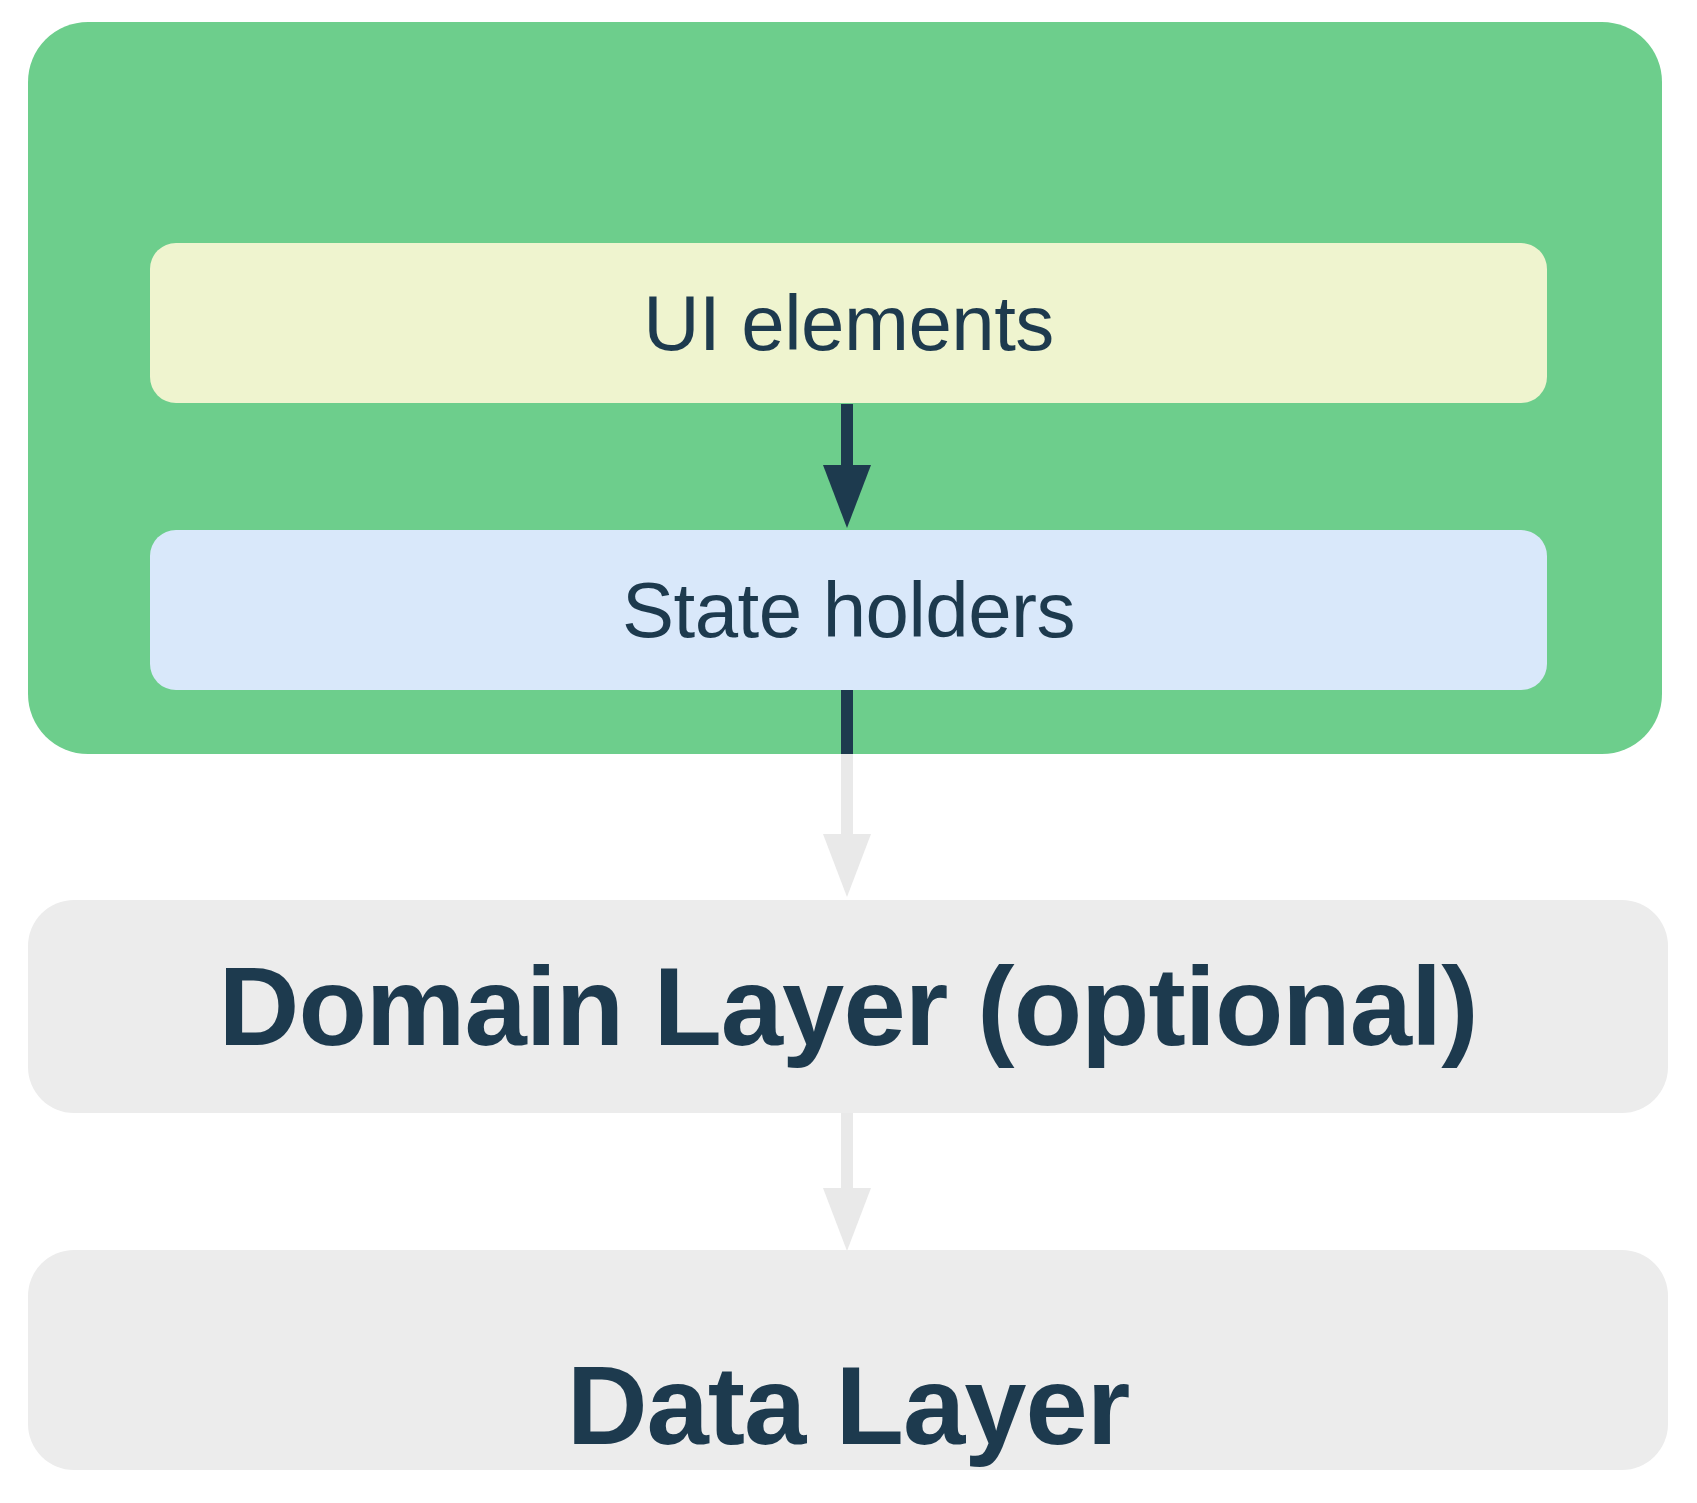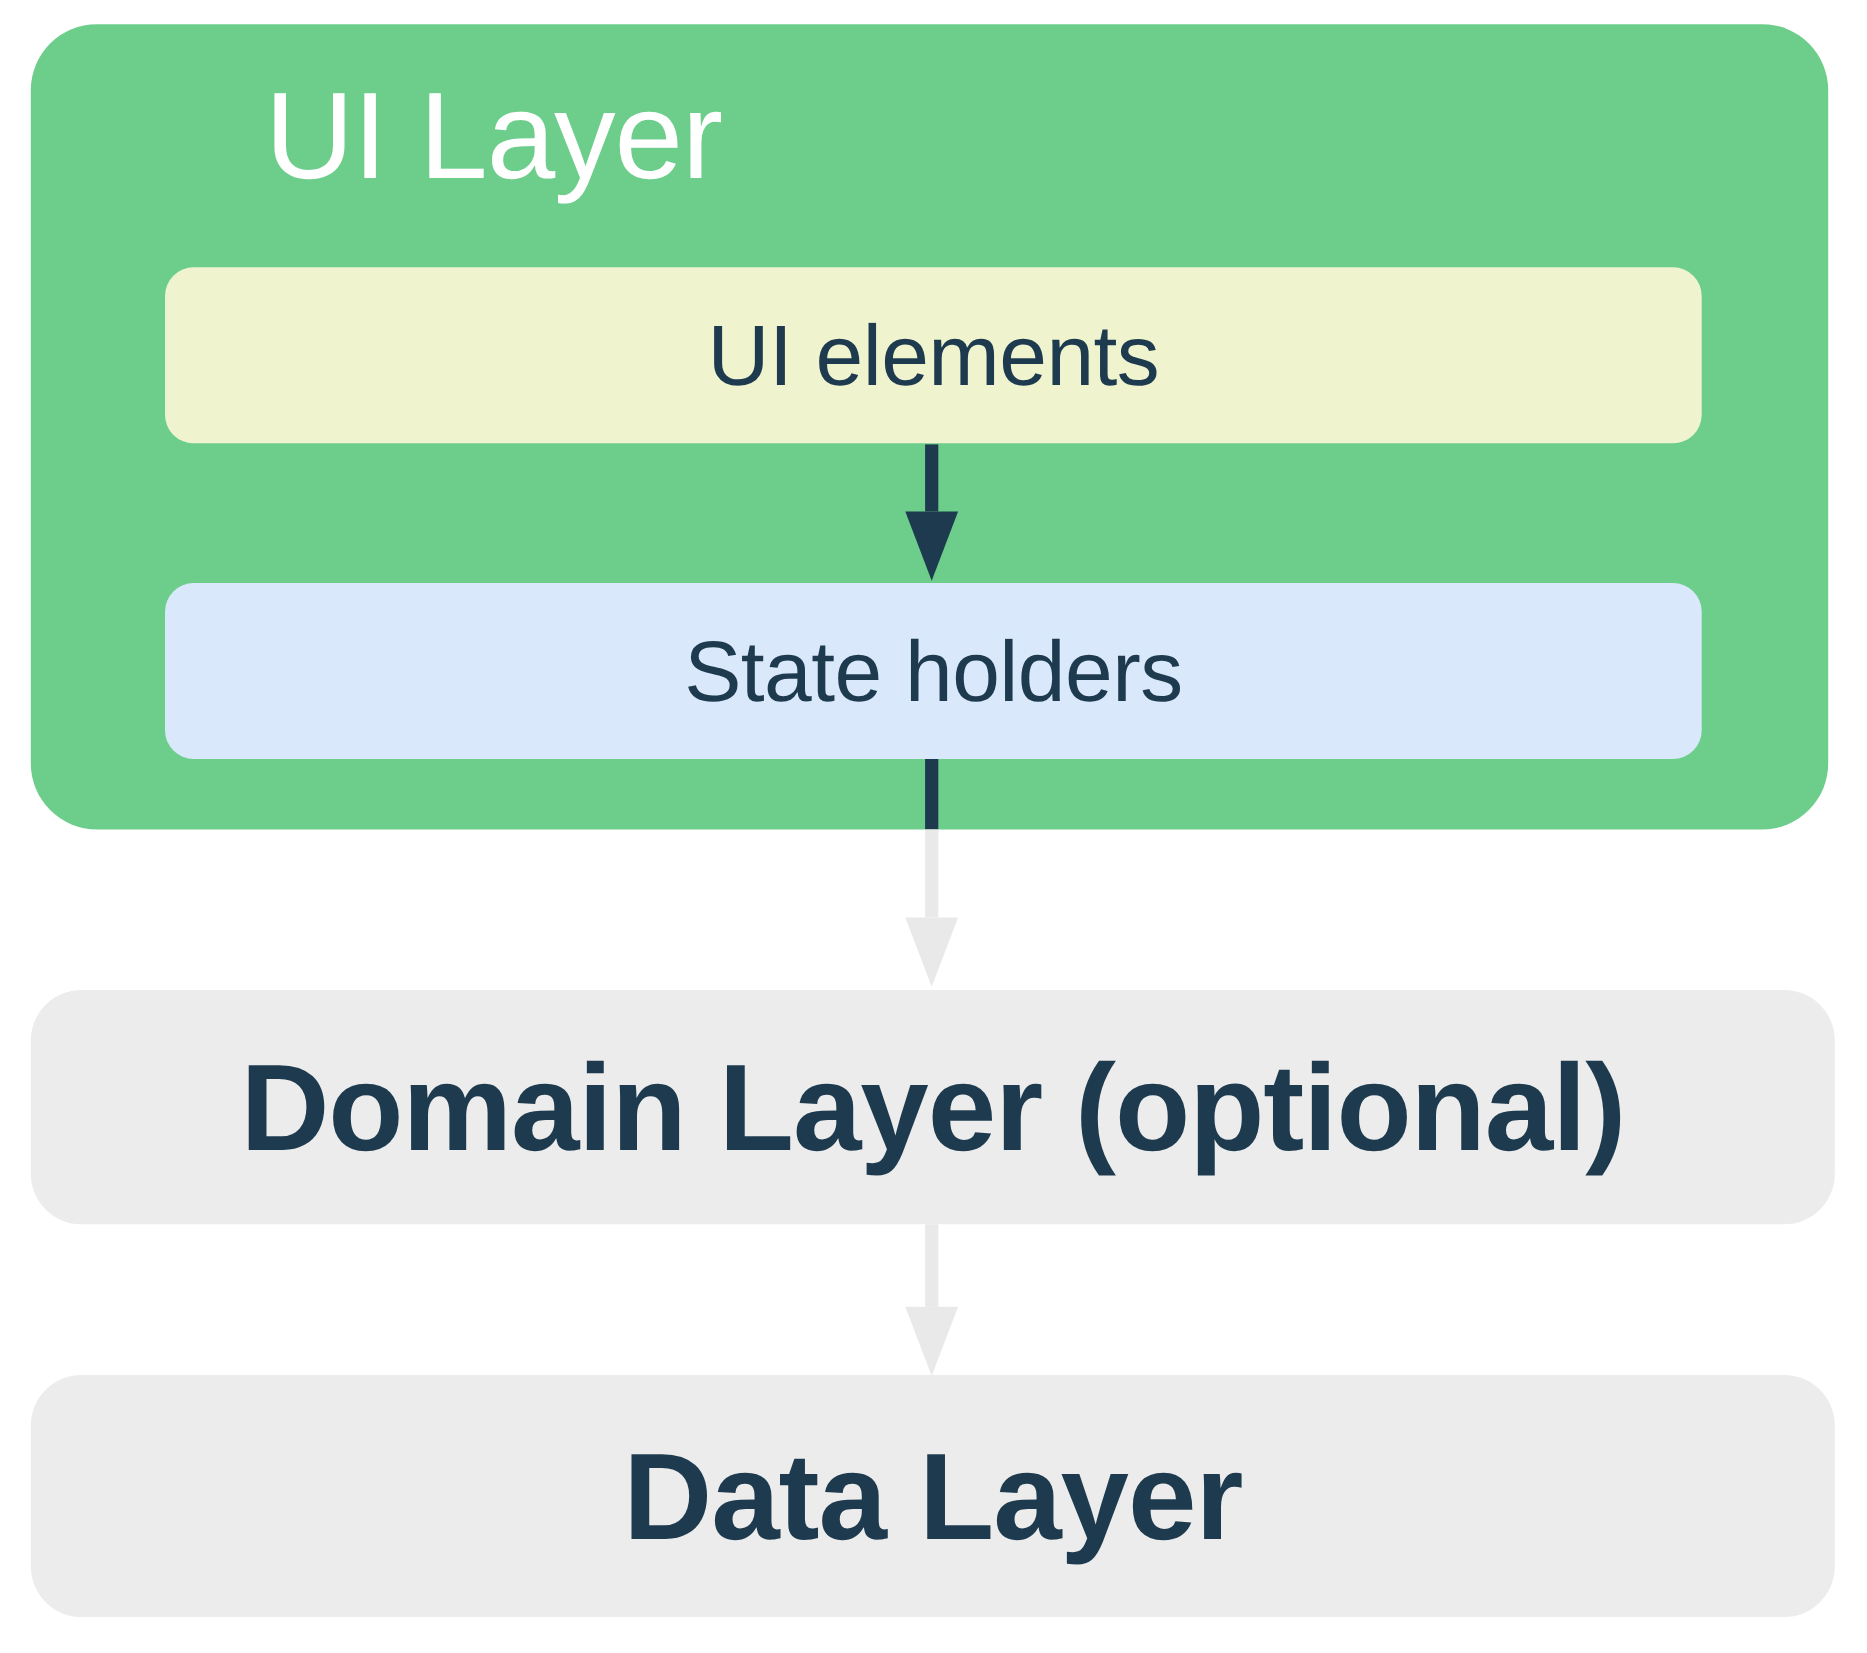--- a/index.html
+++ b/index.html
@@ -40,21 +40,21 @@
   .ui-elements{top:221px;background:var(--ui-elements-bg);}
   .state-holders{top:508px;background:var(--state-holders-bg);}
   .inner-label{
     font-size:78px;color:var(--label-text);letter-spacing:-0.5px;white-space:nowrap;
   }
 
   .layer-box{
     left:28px;width:1640px;background:var(--layer-box-bg);border-radius:46px;
   }
   .domain-layer{top:900px;height:213px;}
-  .data-layer{top:1250px;height:220px;}
+  .data-layer{top:1250px;height:220px;align-items:flex-end;}
   .layer-label{
     font-size:112px;color:var(--label-text);letter-spacing:-1px;white-space:nowrap;font-weight:bold;
   }
 
   .arrow-shaft{position:absolute;left:841px;width:12px;}
   .shaft-dark{background:var(--arrow-dark);}
   .shaft-light{background:var(--arrow-light);}
   .arrow-head{
     position:absolute;left:823px;width:0;height:0;
     border-left:24px solid transparent;border-right:24px solid transparent;
@@ -70,21 +70,20 @@
   .a2-head{top:834px;}
   .a3-shaft{top:1113px;height:75px;}
   .a3-head{top:1188px;}
 </style>
 </head>
 <body>
 
 <div class="canvas">
 
   <div class="box ui-layer">
-    <div class="ui-layer-title">UI Layer</div>
 
     <div class="inner-box ui-elements">
       <span class="inner-label">UI elements</span>
     </div>
 
     <div class="inner-box state-holders">
       <span class="inner-label">State holders</span>
     </div>
   </div>
 

